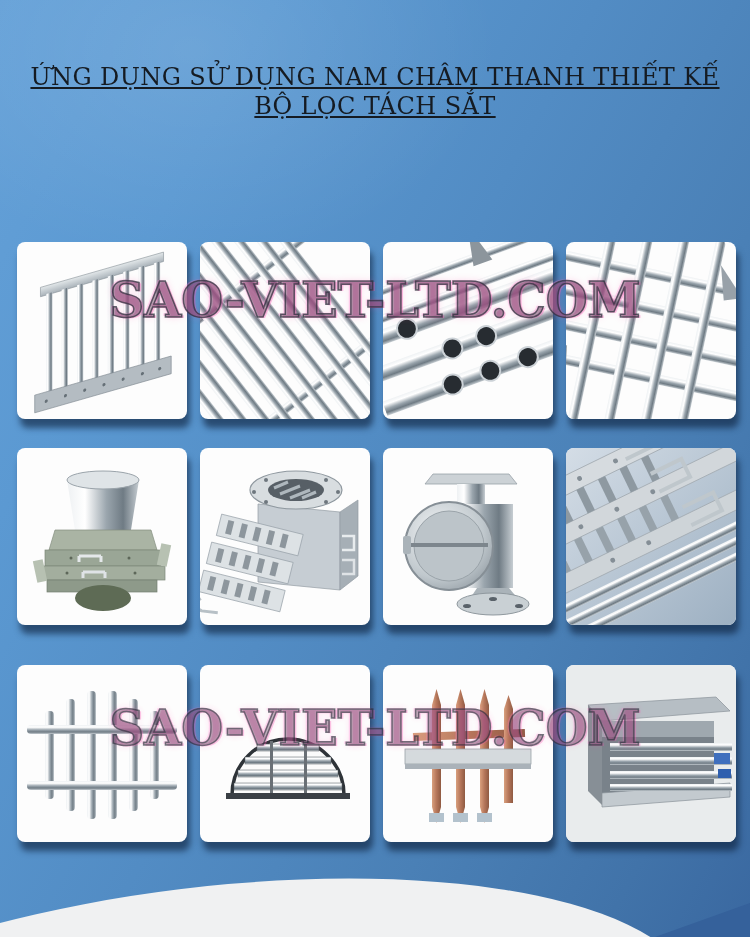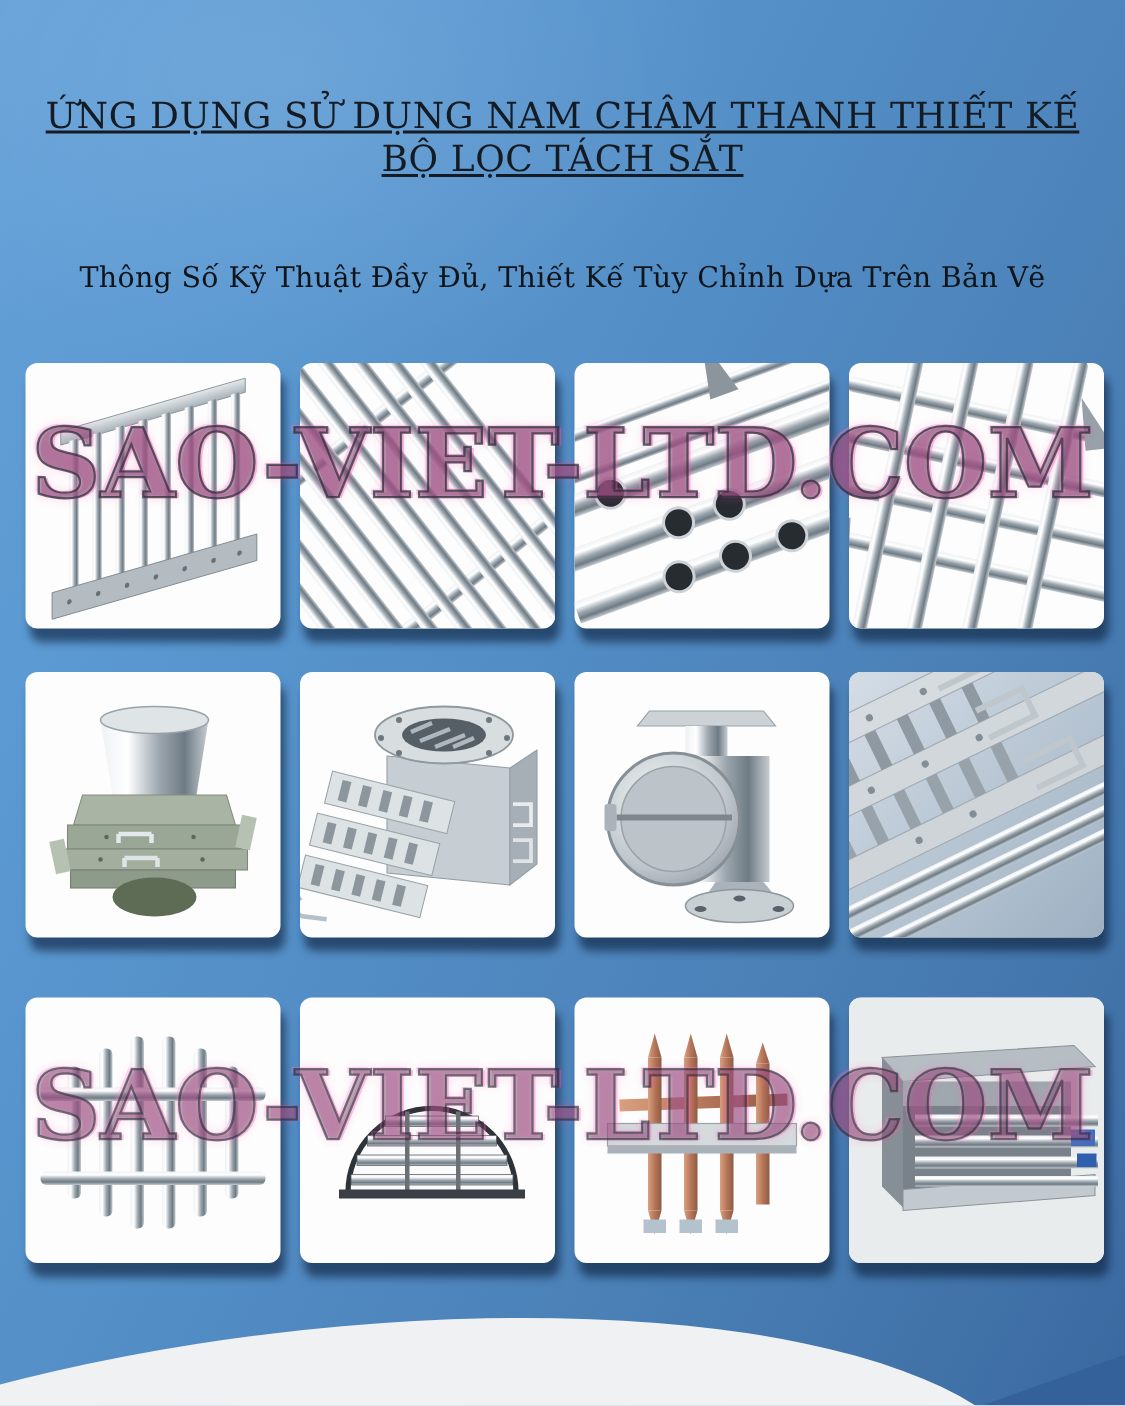--- a/index.html
+++ b/index.html
@@ -22,21 +22,21 @@
   }
   .row{position:absolute;left:17px;width:716px;height:177px;display:flex;gap:13px;}
   .row1{top:242px;} .row2{top:448px;} .row3{top:665px;}
   .card{
     width:170px;height:177px;border-radius:8px;background:#fdfdfd;overflow:hidden;
     box-shadow:3px 9px 6px rgba(13,33,60,.62);flex:none;position:relative;
   }
   .card svg{display:block;width:170px;height:177px;}
   .watermark{
     position:absolute;left:0;width:750px;text-align:center;z-index:6;
-    font-size:64px;font-weight:bold;letter-spacing:0px;
+    font-size:48px;font-weight:bold;letter-spacing:0px;
     color:rgba(58,58,68,.38);
     -webkit-text-stroke:1.5px rgba(45,45,58,.72);
     text-shadow:2px 1px 0 rgba(248,92,182,.38),-2px -1px 0 rgba(255,130,210,.30),0 0 7px rgba(255,80,170,.28);
     pointer-events:none;
   }
   .wm1{top:272px;}
   .wm2{top:700px;opacity:.88;}
   .wave{
     position:absolute;left:-300px;top:888px;width:1000px;height:340px;border-radius:50%;
     background:#f0f1f2;transform:rotate(-7deg);z-index:3;
@@ -86,21 +86,20 @@
         <stop offset="0" stop-color="#d4dde6"></stop>
           <stop offset="1" stop-color="#9db0c2"></stop>
       </linearGradient>
     </defs>
   </svg>
 
   <div class="title">
     <div>ỨNG DỤNG SỬ DỤNG NAM CHÂM THANH THIẾT KẾ</div>
     <div>BỘ LỌC TÁCH SẮT</div>
   </div>
-  <div class="subtitle">Thông Số Kỹ Thuật Đầy Đủ, Thiết Kế Tùy Chỉnh Dựa Trên Bản Vẽ</div>
 
   <div class="row row1">
     <div class="card">
       <svg viewBox="0 0 170 177">
         <g transform="translate(85,86) rotate(-16)">
             <g transform="skewX(-16)">
           <rect x="-64" y="-56" width="128" height="9" fill="url(#gPlate)" stroke="#8b949b" stroke-width=".6"></rect>
           <rect x="-58" y="-48" width="6.5" height="96" fill="url(#gV)"></rect>
               <rect x="-42" y="-48" width="6.5" height="96" fill="url(#gV)"></rect>
           <rect x="-26" y="-48" width="6.5" height="96" fill="url(#gV)"></rect>

